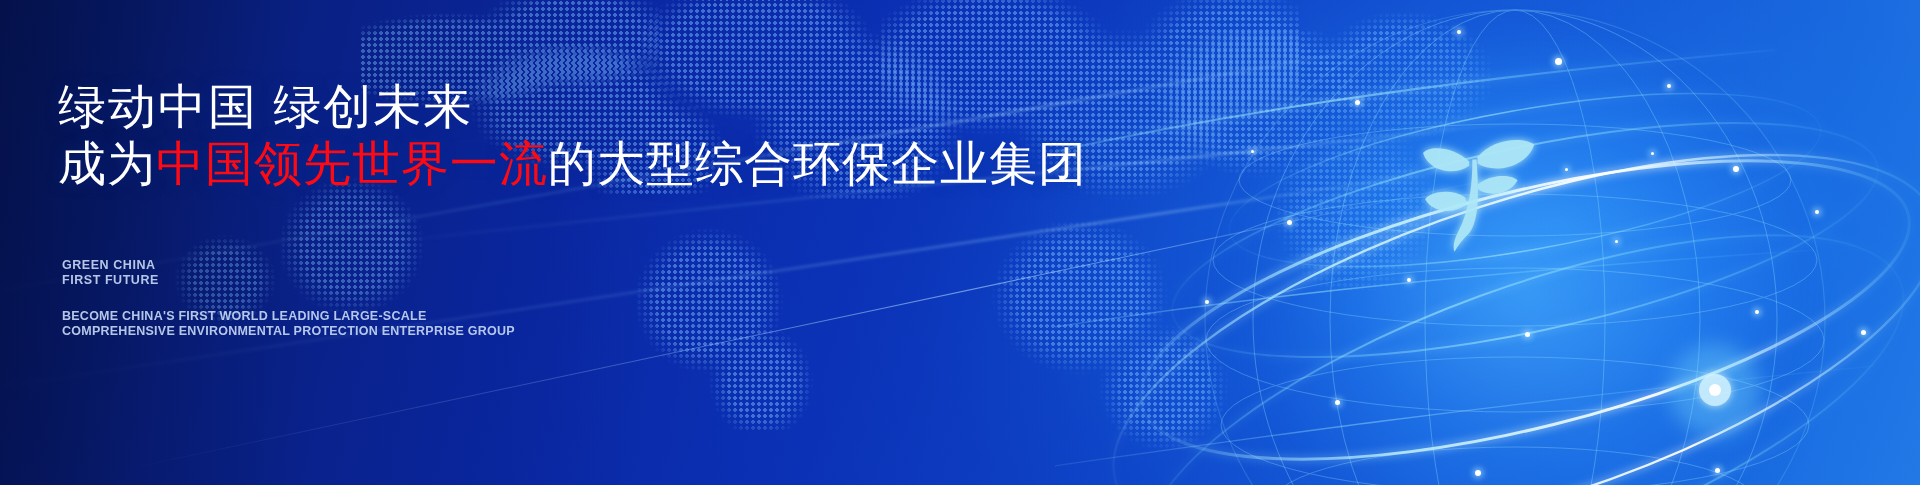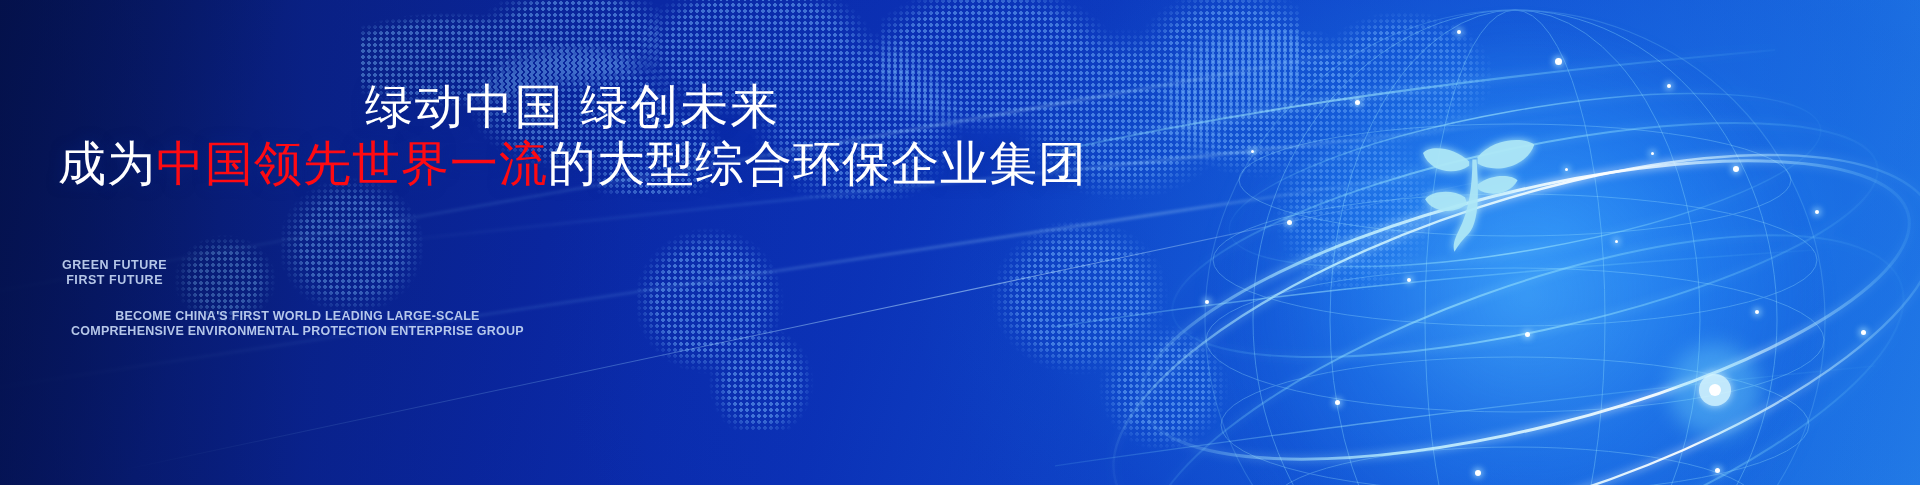--- a/index.html
+++ b/index.html
@@ -100,21 +100,21 @@
   .sp{
     position:absolute; border-radius:50%;
     background:#ffffff;
     box-shadow:0 0 6px 2px rgba(170,225,255,0.75);
   }
 
   
   .copy{
     position:absolute;
     left:58px; top:0;
-    width:1000px; height:485px;text-align:center;
+    width:1000px; height:485px;
   }
   .headline{
     position:absolute;
     left:0; top:77px;
     font-size:48px;
     line-height:60px;
     letter-spacing:2px;
     color:#ffffff;
     font-weight:400;
     white-space:nowrap;
@@ -136,21 +136,20 @@
   }
   .subline{
     position:absolute;
     left:4px; top:309px;
     font-size:12.5px;
     line-height:14.5px;
     font-weight:bold;
     letter-spacing:.25px;
     color:rgba(196,214,243,0.92);
     white-space:nowrap;
-    margin-left:9px;
   }
   .tagline span, .subline span{ display:block; }
 
   
   .streaks{ position:absolute; inset:0; pointer-events:none; overflow:hidden; }
   .streak{
     position:absolute;
     height:1px;
     background:linear-gradient(90deg, rgba(150,210,255,0) 0%, rgba(150,210,255,0.30) 35%, rgba(190,230,255,0.55) 62%, rgba(150,210,255,0.12) 100%);
     transform-origin:left center;
@@ -301,21 +300,21 @@
   </div>
 
   <div class="copy">
 
     <div class="headline">
       <span class="ln ln1">绿动中国  绿创未来</span>
       <span class="ln ln2"><span>成为</span><span class="hl-red">中国领先世界一流</span><span>的大型综合环保企业集团</span></span>
     </div>
 
     <div class="tagline">
-      <span>GREEN FUTURE</span>
+      <span>GREEN CHINA</span>
       <span>FIRST FUTURE</span>
     </div>
 
     <div class="subline">
       <span>BECOME CHINA'S FIRST WORLD LEADING LARGE-SCALE</span>
       <span>COMPREHENSIVE ENVIRONMENTAL PROTECTION ENTERPRISE GROUP</span>
     </div>
 
   </div>
 </div>

